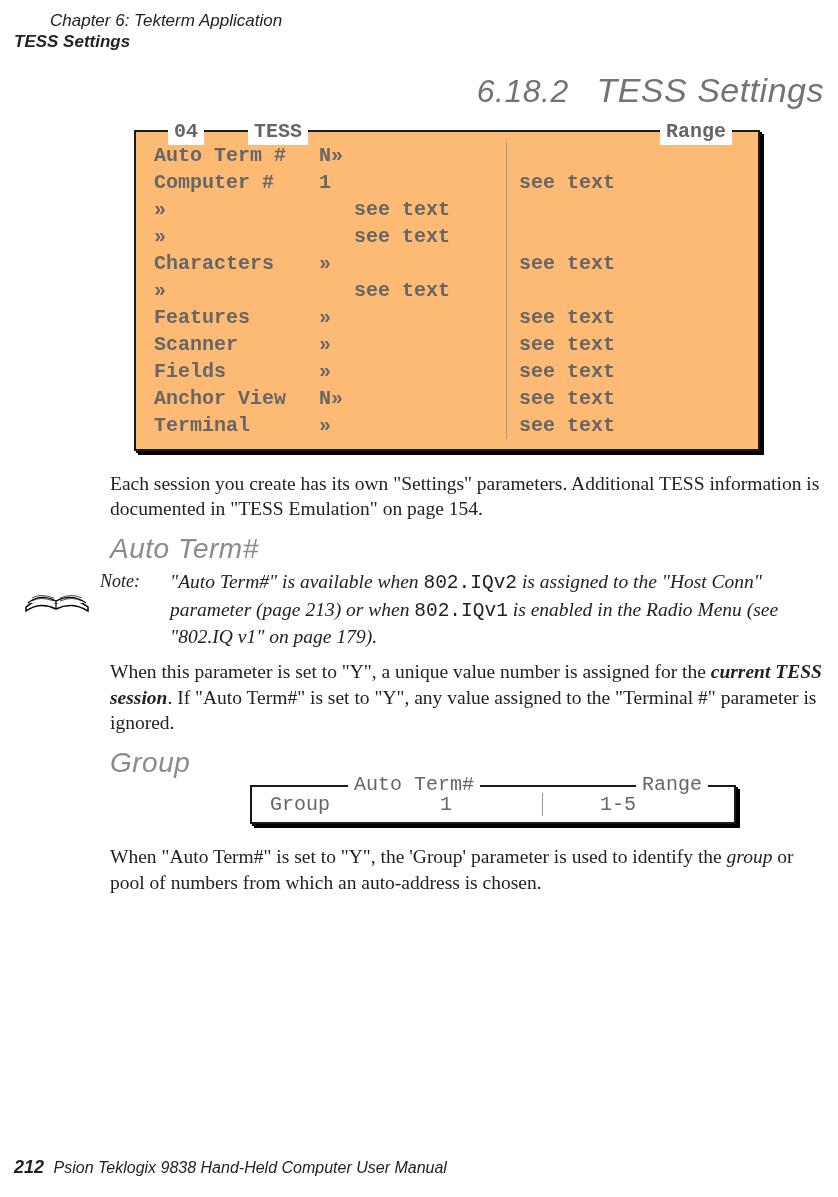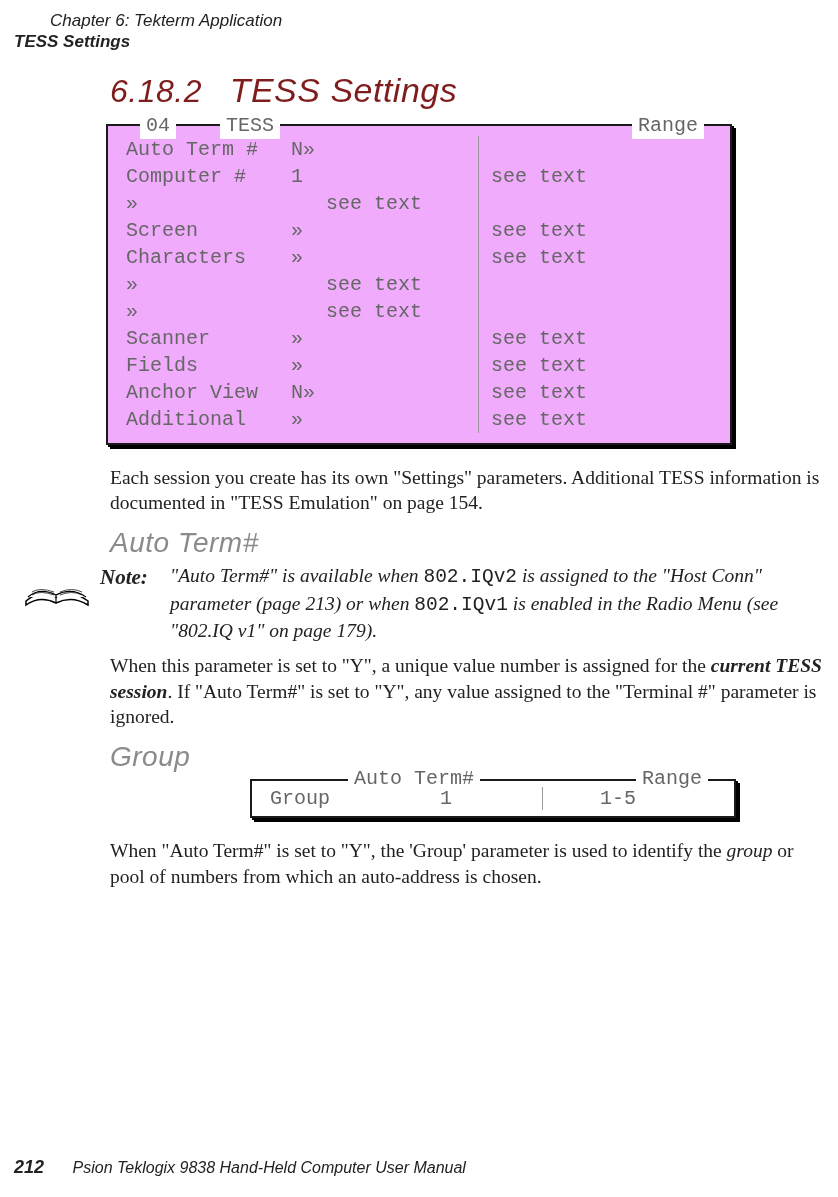--- a/index.html
+++ b/index.html
@@ -19,43 +19,45 @@
     font-style: italic;
     font-family: Arial, Helvetica, sans-serif;
     font-size: 17px;
     line-height: 1.25;
     color: #222;
     margin-bottom: 18px;
   }
   .header .line1 { display: block; margin-left: 36px; }
   .header .line2 { display: block; font-weight: bold; }
   .section-num-title {
-    color: #7f1d1d;
+    color: #737373;
     font-family: Arial, Helvetica, sans-serif;
     font-style: italic;
     font-weight: normal;
-    margin: 8px 0 14px 96px;
+    margin: 8px 0 20px 96px;
     letter-spacing: 0.5px;
     font-size: 33px;
+    text-align: right;
   }
   .section-num-title .num { font-size: 32px; }
   .section-num-title .ttl { font-size: 34px; margin-left: 18px; }
 
   .terminal-box {
-    margin: 6px 0 20px 92px;
+    margin: 6px 0 20px 120px;
     width: 590px;
     position: relative;
     border: 2px solid #1a1a1a;
     box-shadow: 2px 2px 0 #000, 4px 4px 0 #000;
     padding: 10px 14px 10px 18px;
     font-family: "Courier New", Courier, monospace;
     font-size: 20px;
     color: #666;
     line-height: 1.35;
-    background: #f0abfc;
+    background: #fdba74;
+    font-weight: bold;
   }
   .small-box {
     margin: 6px 0 20px 236px;
     width: 450px;
     position: relative;
     border: 2px solid #1a1a1a;
     box-shadow: 2px 2px 0 #000, 4px 4px 0 #000;
     padding: 6px 14px 6px 18px;
     font-family: "Courier New", Courier, monospace;
     font-size: 20px;
@@ -118,22 +120,22 @@
     flex: 0 0 86px;
     display: flex;
     align-items: center;
     justify-content: center;
     padding-top: 2px;
   }
   .note-icon svg { display: block; }
   .note-lbl {
     flex: 0 0 70px;
     font-style: italic;
-    font-weight: bold;
-    font-size: 21px;
+    font-weight: normal;
+    font-size: 18px;
     padding-top: 2px;
   }
   .note-text {
     flex: 1;
     font-style: italic;
     font-size: 19.5px;
     line-height: 1.3;
     color: #222;
   }
   code.mono {
@@ -142,21 +144,21 @@
   }
   .footer {
     position: absolute;
     left: 14px;
     bottom: 12px;
     font-family: Arial, Helvetica, sans-serif;
     font-style: italic;
     font-size: 16px;
     color: #222;
   }
-  .footer .pg { font-weight: bold; font-size: 18px; margin-right: 24px; }
+  .footer .pg { font-weight: bold; font-size: 18px; margin-right: 5px; }
 </style>
 </head>
 <body>
 
 <div class="page">
 
   <div class="header">
     <span class="line1">Chapter 6: Tekterm Application</span>
     <span class="line2">TESS Settings</span>
   </div>
@@ -181,54 +183,54 @@
       <div class="term-row">
         <span class="c1">Computer #</span>
         <span class="c2">1</span>
         <span class="c3">see text</span>
       </div>
       <div class="term-row">
         <span class="c2">»</span>
         <span class="c3">see text</span>
       </div>
       <div class="term-row">
-        <span class="c1">Screen</span>
         <span class="c2">»</span>
         <span class="c3">see text</span>
       </div>
       <div class="term-row">
         <span class="c1">Characters</span>
         <span class="c2">»</span>
         <span class="c3">see text</span>
       </div>
       <div class="term-row">
         <span class="c2">»</span>
         <span class="c3">see text</span>
       </div>
       <div class="term-row">
+        <span class="c1">Features</span>
         <span class="c2">»</span>
         <span class="c3">see text</span>
       </div>
       <div class="term-row">
         <span class="c1">Scanner</span>
         <span class="c2">»</span>
         <span class="c3">see text</span>
       </div>
       <div class="term-row">
         <span class="c1">Fields</span>
         <span class="c2">»</span>
         <span class="c3">see text</span>
       </div>
       <div class="term-row">
         <span class="c1">Anchor View</span>
         <span class="c2">N»</span>
         <span class="c3">see text</span>
       </div>
       <div class="term-row">
-        <span class="c1">Additional</span>
+        <span class="c1">Terminal</span>
         <span class="c2">»</span>
         <span class="c3">see text</span>
       </div>
     </div>
   </div>
 
   <p class="body-text">Each session you create has its own "Settings" parameters. Additional TESS information is documented in "TESS Emulation" on page 154.</p>
 
   <div class="sub-heading">Auto Term#</div>
 

